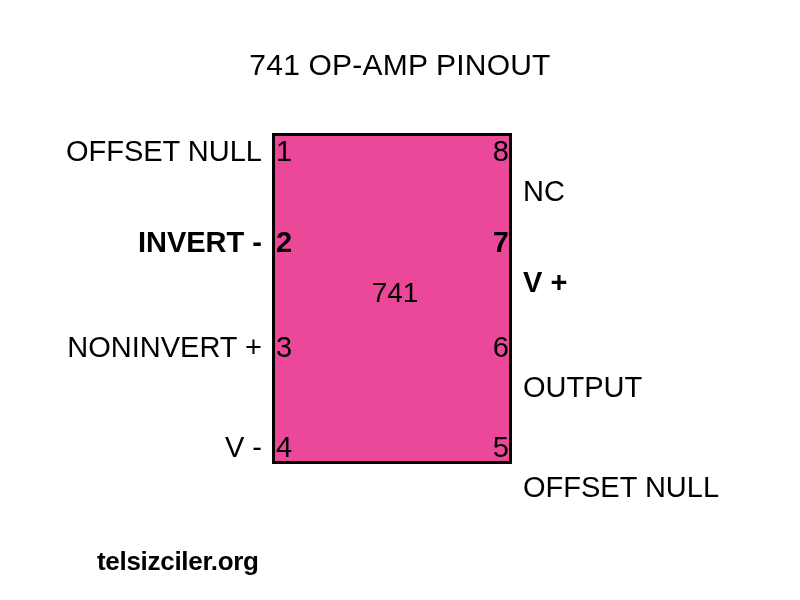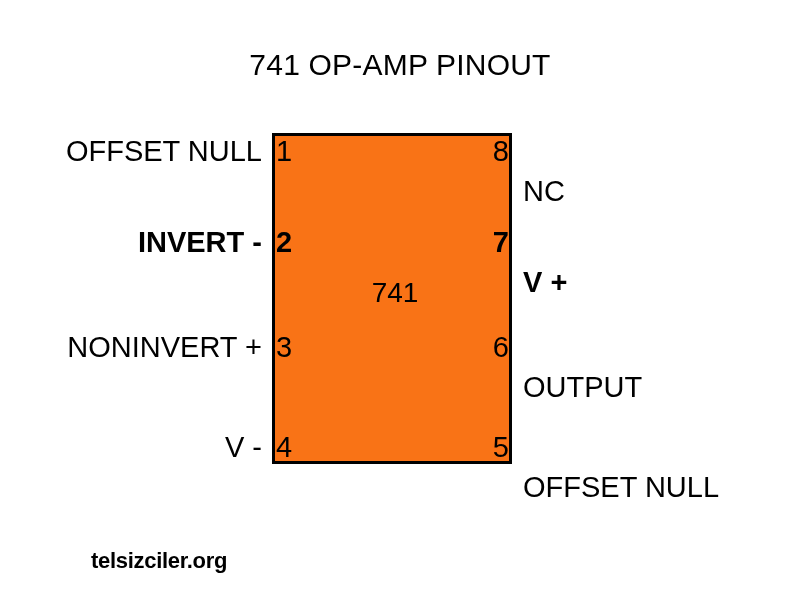--- a/index.html
+++ b/index.html
@@ -32,21 +32,21 @@
 
   
   #chip-package {
     position: absolute;
     left: 272px;
     top: 133px;
     width: 240px;
     height: 331px;
     box-sizing: border-box;
     border: 3px solid #000000;
-    background: #f97316;
+    background: #ec4899;
   }
   #chip-part-number {
     position: absolute;
     left: 0;
     top: 141px;
     width: 240px;
     text-align: center;
     font-size: 28px;
     line-height: 32px;
   }
@@ -99,23 +99,23 @@
   }
 
   #pin-row-1 { top: 135px; }
   #pin-row-2 { top: 226px; font-weight: bold; }
   #pin-row-3 { top: 331px; }
   #pin-row-4 { top: 431px; }
 
   
   #watermark {
     position: absolute;
-    left: 91px;
+    left: 97px;
     top: 546px;
-    font-size: 22px;
+    font-size: 26px;
     font-weight: bold;
     line-height: 30px;
     letter-spacing: -0.3px;
     white-space: nowrap;
   }
 </style>
 </head>
 <body>
 
 <div id="diagram-title">741 OP-AMP PINOUT</div>

